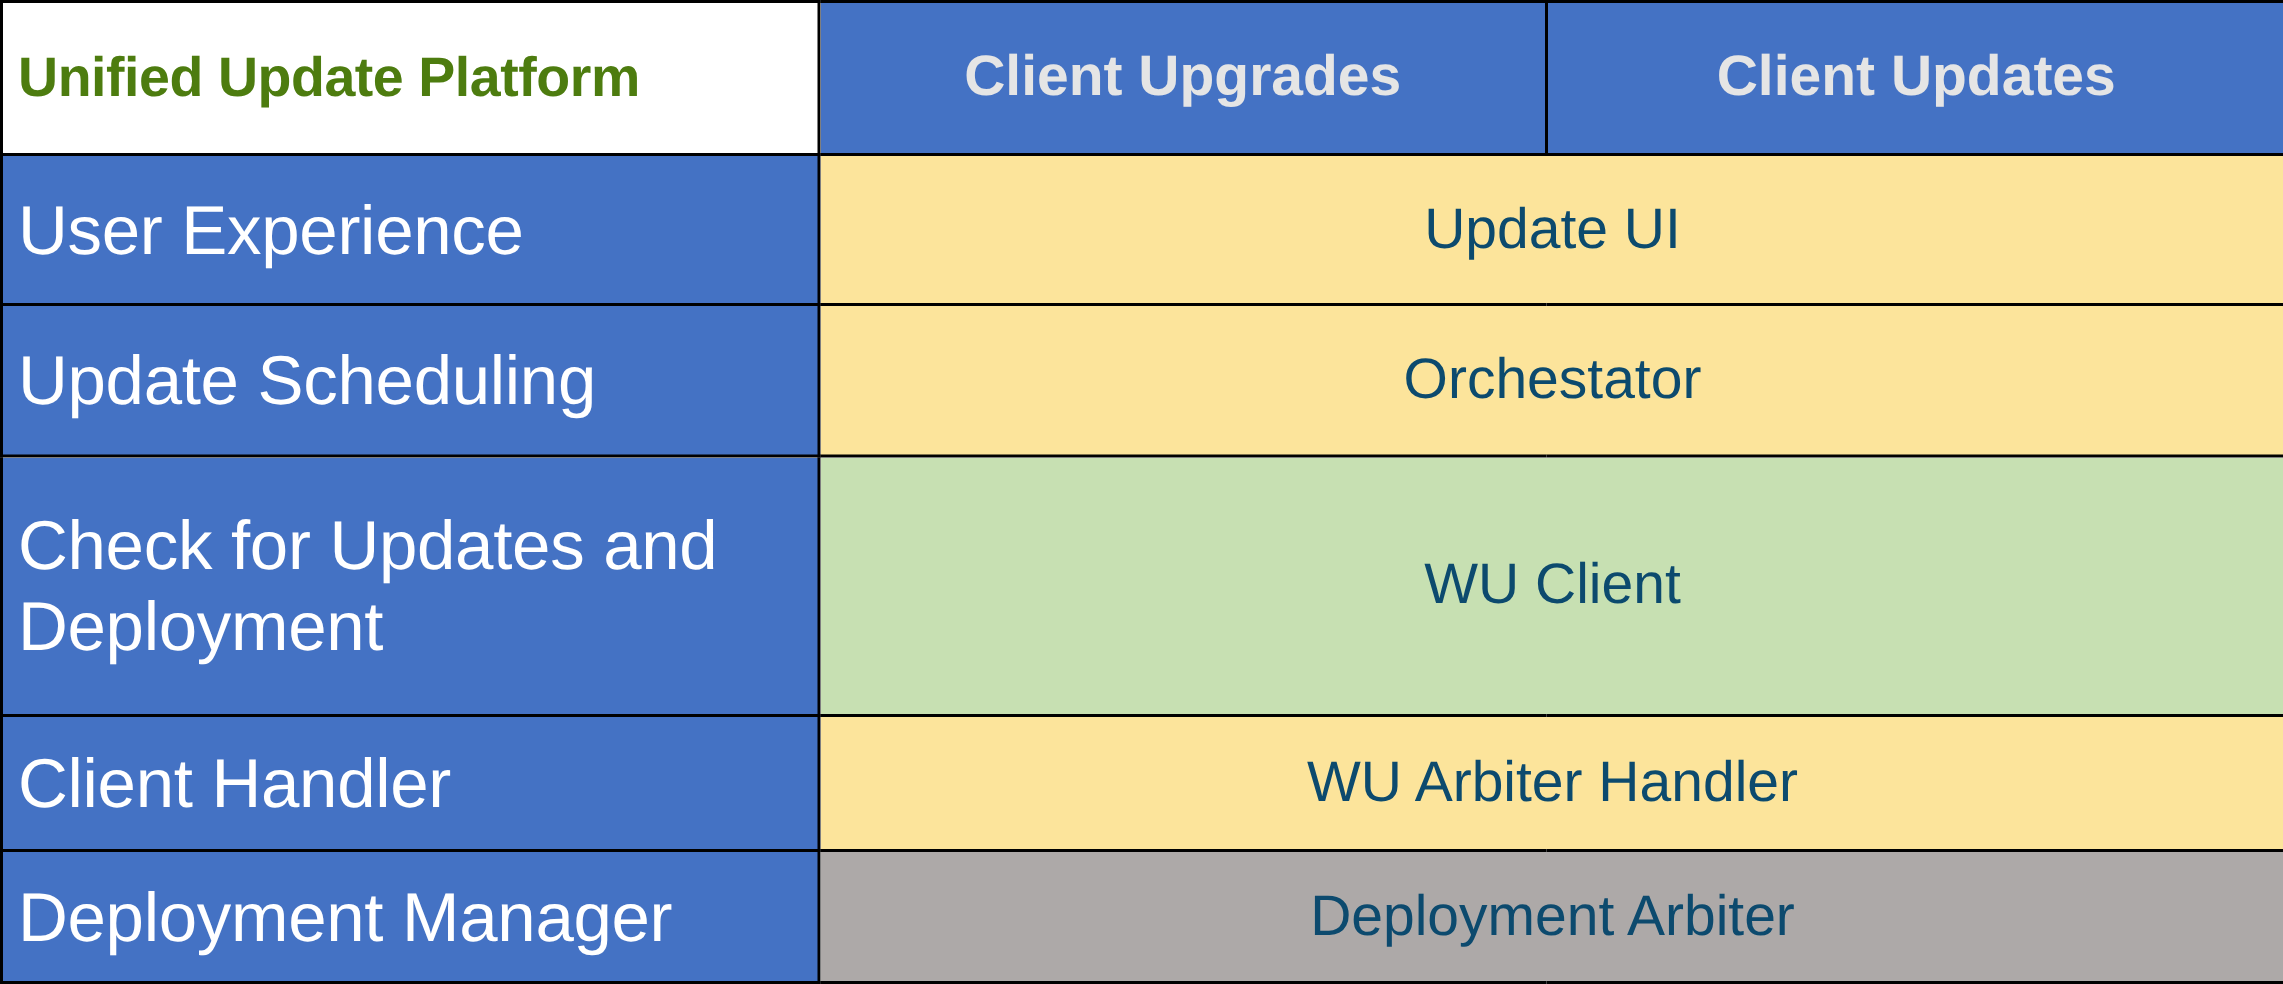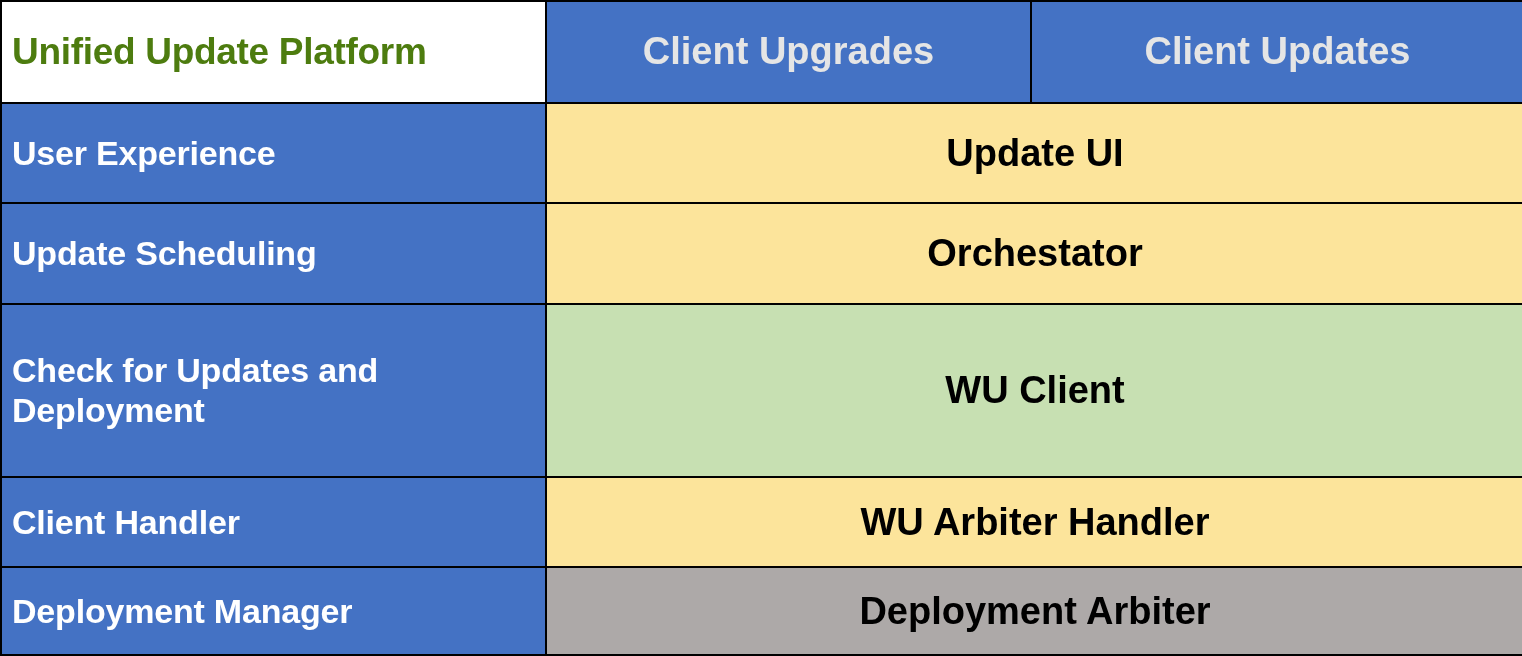--- a/index.html
+++ b/index.html
@@ -49,32 +49,32 @@
     font-size: 38px;
     text-align: center;
     border-top: none;
   }
   .cell-header.last { border-right: none; }
 
   
   .cell-rowlabel {
     background: #4472C4;
     color: #ffffff;
-    font-weight: bold;
-    font-size: 34px;
+    font-weight: normal;
+    font-size: 46px;
     text-align: left;
     border-left: none;
     letter-spacing: -0.2px;
   }
 
   
   .cell-content {
     font-size: 38px;
-    font-weight: bold;
-    color: #000000;
+    font-weight: normal;
+    color: #0c4a6e;
     text-align: center;
   }
   .cell-content.last { border-right: none; }
 
   .fill-yellow { background: #FCE49B; }
   .fill-green  { background: #C7E0B2; margin-left: 29px; }
   .fill-gray   { background: #ADA9A8; }
 
   
   tr.row-last td { border-bottom: none; }

